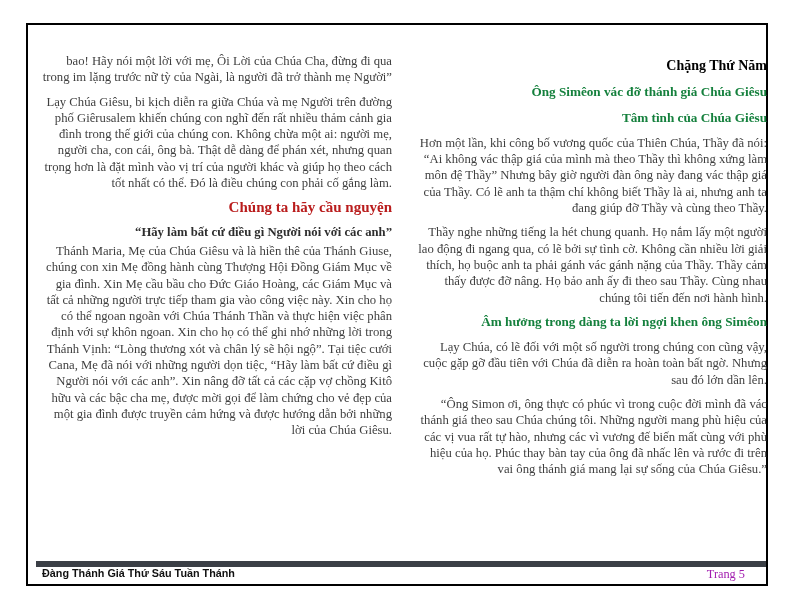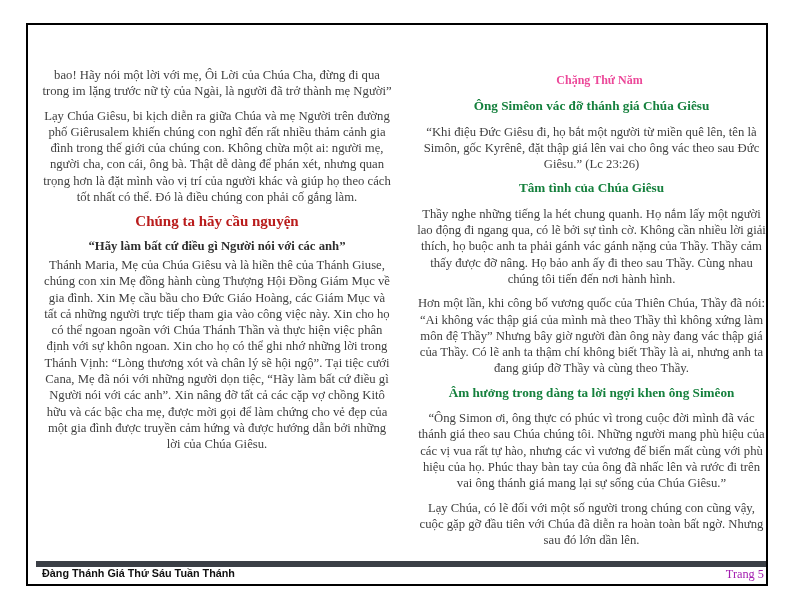--- a/index.html
+++ b/index.html
@@ -13,67 +13,67 @@
   }
   .page-frame {
     position: absolute;
     left: 26px; top: 23px;
     width: 742px; height: 563px;
     border: 2px solid #000000;
     background: #ffffff;
   }
   .col {
     position: absolute;
-    top: 42px;
+    top: 28px;
     font-size: 12.7px;
     line-height: 16.3px;
     color: #3f3f3f;
-    text-align: center;
+    text-align: right;
   }
   .col-left  { left: 14px;  width: 350px; }
   .col-right { left: 388px; width: 351px; padding-top: 5px; }
 
   .para { margin: 0 0 8px 0; }
   .red-heading {
     margin: 2px 0 8px 0;
     font-size: 15px;
     font-weight: bold;
     color: #b91c1c;
   }
   .quote-heading {
     margin: 0 0 3px 0;
     font-weight: bold;
     color: #2e2e2e;
   }
   .station-title {
     margin: 0 0 10px 16px;
-    font-size: 12px;
+    font-size: 14px;
     font-weight: bold;
-    color: #ec4899;
+    color: #000000;
   }
   .sub-heading {
     margin: 0 0 9px 0;
     font-size: 13.2px;
     font-weight: bold;
     color: #15803d;
   }
   .caption-italic {
     margin: 0 0 9px 0;
     font-style: italic;
     color: #4d4d4d;
   }
   .footer-bar {
     position: absolute;
     left: 8px; right: 0px; bottom: 17px;
     height: 6px;
     background: #3b3f46;
   }
   .footer-row {
     position: absolute;
-    left: 14px; right: 2px; bottom: 1px;
+    left: 14px; right: 21px; bottom: 1px;
     height: 16px;
   }
   .footer-left {
     float: left;
     font-family: "Liberation Sans", sans-serif;
     font-weight: bold;
     font-size: 10.8px;
     color: #111111;
   }
   .footer-right {
@@ -92,27 +92,26 @@
     <p class="para">bao! Hãy nói một lời với mẹ, Ôi Lời của Chúa Cha, đừng đi qua trong im lặng trước nữ tỳ của Ngài, là người đã trở thành mẹ Người”</p>
     <p class="para">Lạy Chúa Giêsu, bi kịch diễn ra giữa Chúa và mẹ Người trên đường phố Giêrusalem  khiến chúng con nghĩ đến rất nhiều thảm cảnh gia đình trong thế giới của chúng con. Không chừa một ai: người mẹ, người cha, con cái, ông bà. Thật dễ dàng để phán xét, nhưng quan trọng hơn là đặt mình vào vị trí của người khác và giúp họ theo cách tốt nhất có thể. Đó là điều chúng con phải cố gắng làm.</p>
     <h3 class="red-heading">Chúng ta hãy cầu nguyện</h3>
     <p class="quote-heading">“Hãy làm bất cứ điều gì Người nói với các anh”</p>
     <p class="para">Thánh Maria, Mẹ của Chúa Giêsu và là hiền thê của Thánh Giuse, chúng con xin Mẹ đồng hành cùng Thượng Hội Đồng Giám Mục về gia đình. Xin Mẹ cầu bầu cho Đức Giáo Hoàng, các Giám Mục và tất cả những người trực tiếp tham gia vào công việc này. Xin cho họ có thể ngoan ngoãn với Chúa Thánh Thần và thực hiện việc phân định với sự khôn ngoan. Xin cho họ có thể ghi nhớ những lời trong Thánh Vịnh: “Lòng thương xót và chân lý sẽ hội ngộ”. Tại tiệc cưới Cana, Mẹ đã nói với những người dọn tiệc, “Hãy làm bất cứ điều gì Người nói với các anh”. Xin nâng đỡ tất cả các cặp vợ chồng Kitô hữu và các bậc cha mẹ, được mời gọi để làm chứng cho vẻ đẹp của một gia đình được truyền cảm hứng và được hướng dẫn bởi những lời của Chúa Giêsu.</p>
   </div>
 
   <div class="col col-right">
     <h2 class="station-title">Chặng Thứ Năm</h2>
     <h3 class="sub-heading">Ông Simêon vác đỡ thánh giá Chúa Giêsu</h3>
-    <p class="para">“Khi điệu Đức Giêsu đi, họ bắt một người từ miền quê lên, tên là Simôn, gốc Kyrênê, đặt thập giá lên vai cho ông vác theo sau Đức Giêsu.” (Lc 23:26)</p>
     <h3 class="sub-heading">Tâm tình của Chúa Giêsu</h3>
+    <p class="para">Hơn một lần, khi công bố vương quốc của Thiên Chúa, Thầy đã nói: “Ai không vác thập giá của mình mà theo Thầy thì  không xứng làm môn đệ Thầy” Nhưng bây giờ người đàn ông này đang vác thập giá của Thầy. Có lẽ anh ta thậm chí không biết Thầy là ai, nhưng anh ta đang giúp đỡ Thầy và cùng theo Thầy.</p>
     <p class="para">Thầy nghe những tiếng la hét chung quanh. Họ nắm lấy một người lao động đi ngang qua, có lẽ bởi sự tình cờ. Không cần nhiều lời giải thích, họ buộc anh ta phải gánh vác gánh nặng của Thầy. Thầy cảm thấy được đỡ nâng. Họ bảo anh ấy đi theo sau Thầy. Cùng nhau chúng tôi tiến  đến nơi hành hình.</p>
-    <p class="para">Hơn một lần, khi công bố vương quốc của Thiên Chúa, Thầy đã nói: “Ai không vác thập giá của mình mà theo Thầy thì  không xứng làm môn đệ Thầy” Nhưng bây giờ người đàn ông này đang vác thập giá của Thầy. Có lẽ anh ta thậm chí không biết Thầy là ai, nhưng anh ta đang giúp đỡ Thầy và cùng theo Thầy.</p>
     <h3 class="sub-heading">Âm hưởng trong dàng ta lời ngợi khen ông Simêon</h3>
+    <p class="para">Lạy Chúa, có lẽ đối với một số người trong chúng con cũng vậy, cuộc gặp gỡ đầu tiên với Chúa đã diễn ra hoàn toàn bất ngờ. Nhưng sau đó lớn dần lên.</p>
     <p class="para">“Ông Simon ơi, ông thực có phúc vì  trong cuộc đời mình đã vác thánh giá theo sau Chúa chúng tôi. Những người mang phù hiệu của các vị vua rất tự hào, nhưng các vì vương đế biến mất cùng với phù hiệu của họ. Phúc thay bàn tay của ông đã nhấc lên và rước đi trên vai ông thánh giá mang lại sự sống của Chúa Giêsu.”</p>
-    <p class="para">Lạy Chúa, có lẽ đối với một số người trong chúng con cũng vậy, cuộc gặp gỡ đầu tiên với Chúa đã diễn ra hoàn toàn bất ngờ. Nhưng sau đó lớn dần lên.</p>
   </div>
 
   <div class="footer-bar"></div>
 
   <div class="footer-row">
     <span class="footer-left">Đàng Thánh Giá Thứ Sáu Tuần Thánh</span>
     <span class="footer-right">Trang 5</span>
   </div>
 
 </div>

